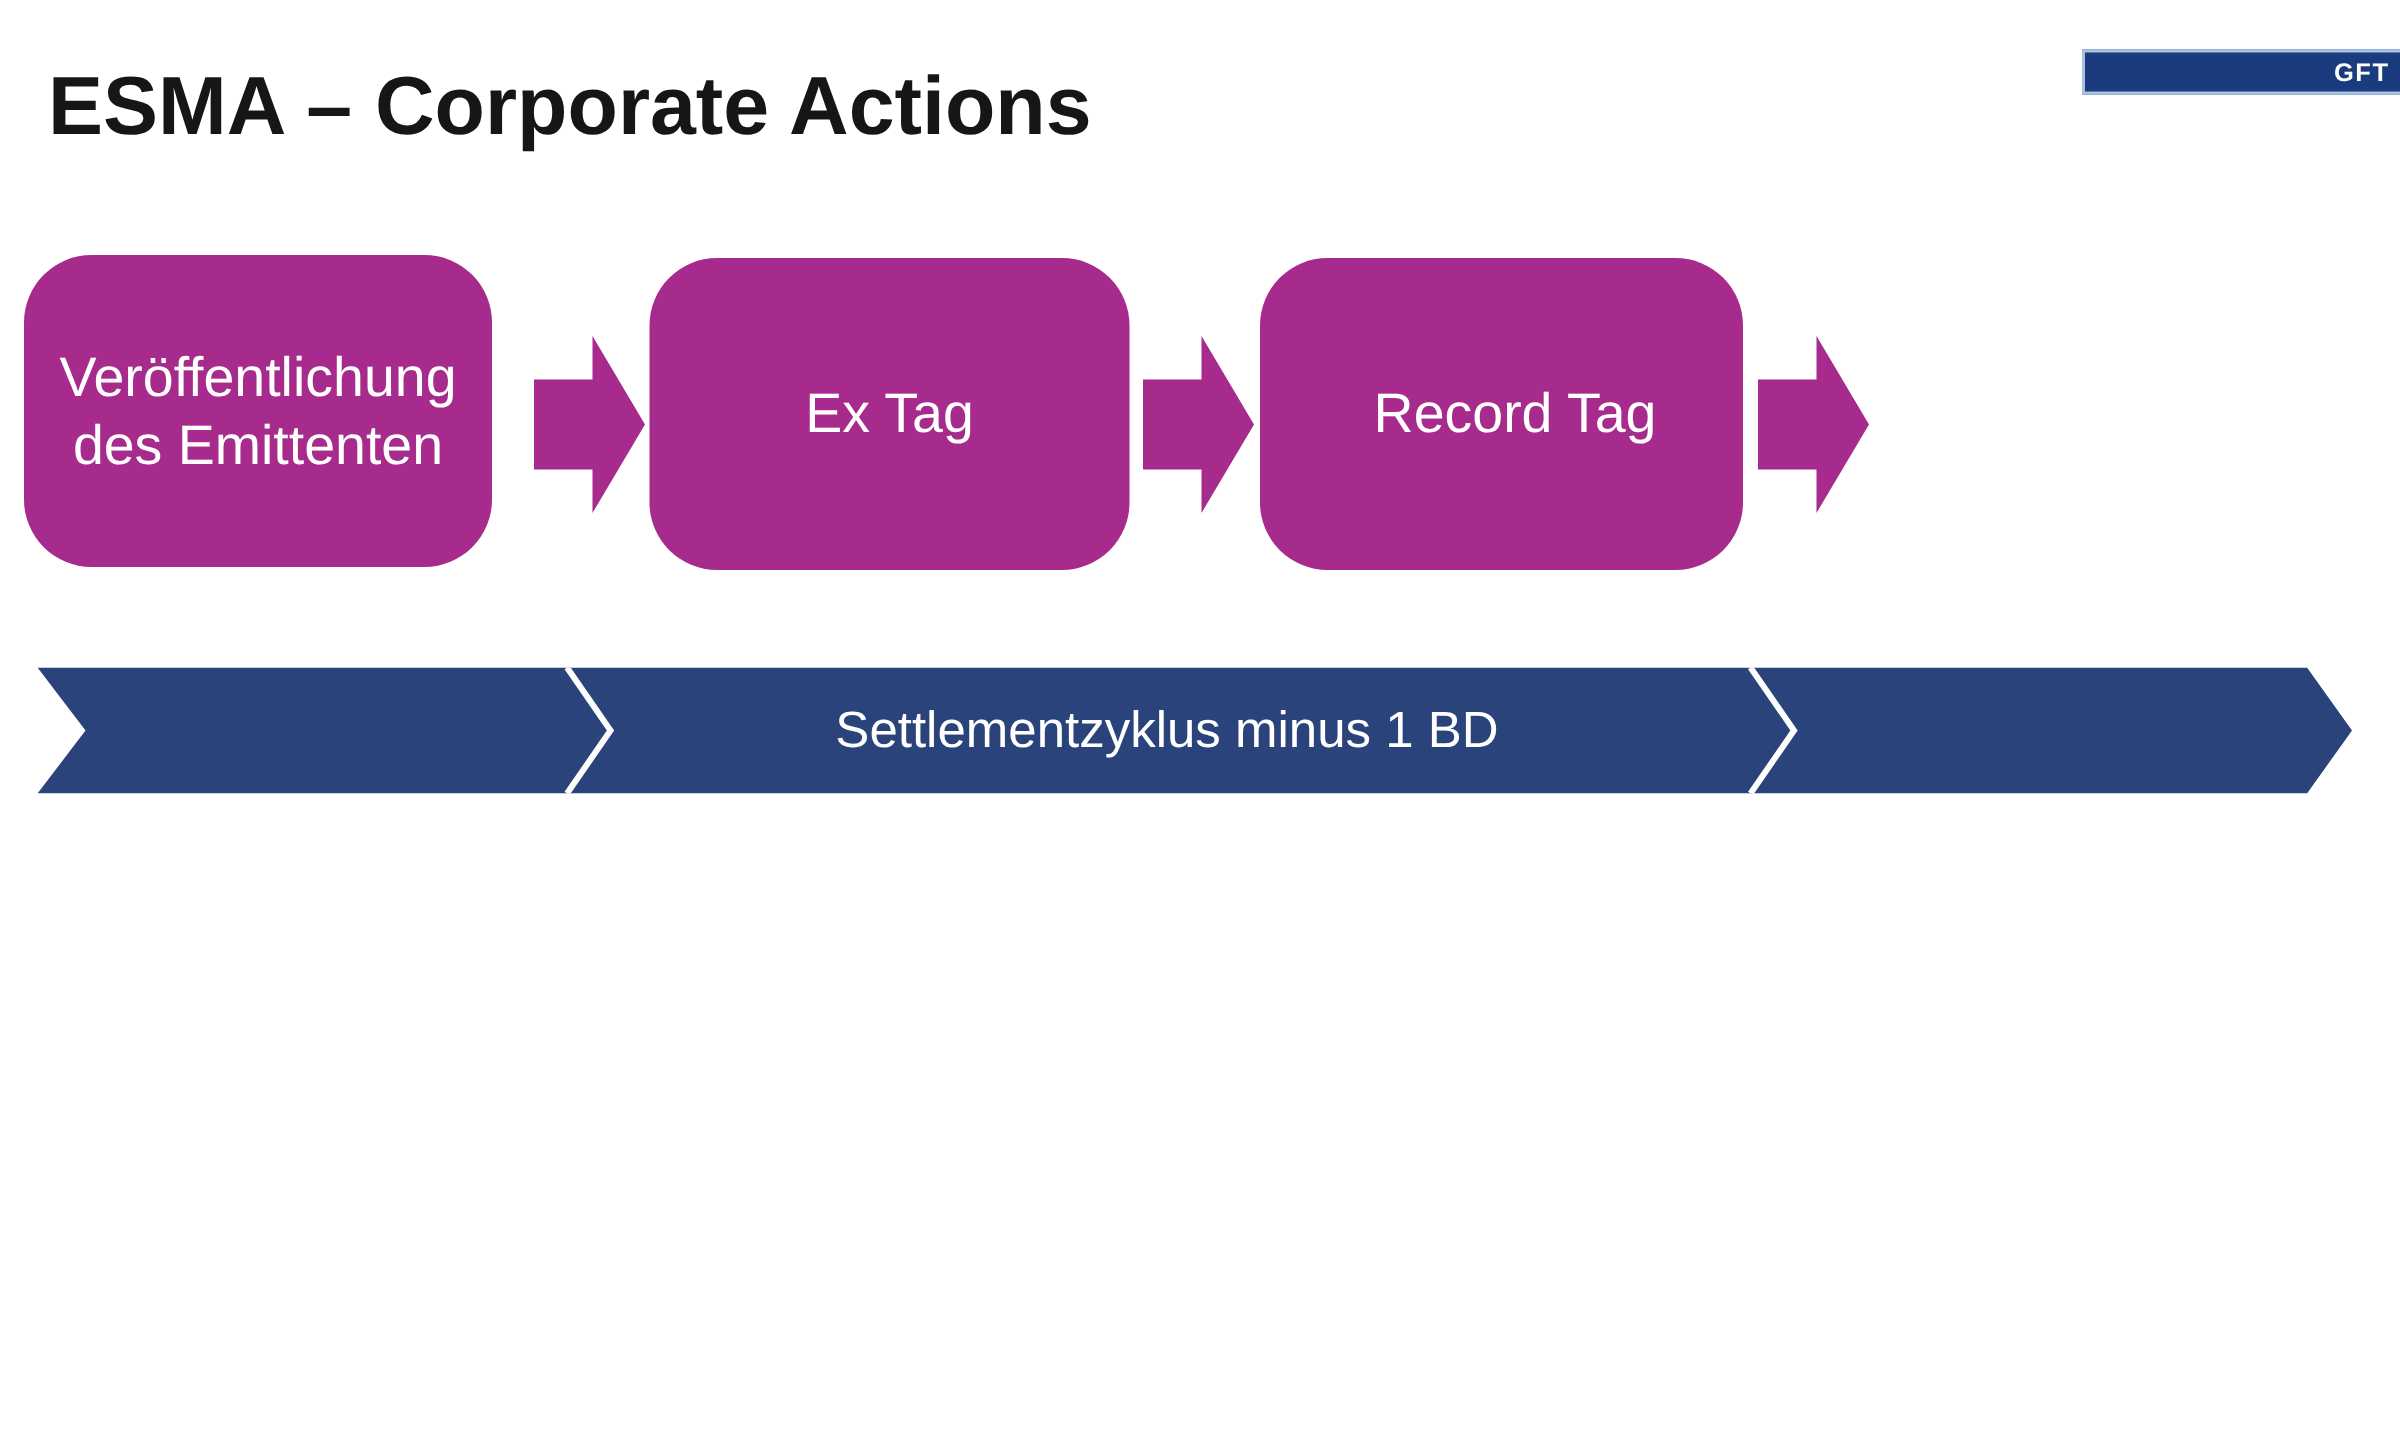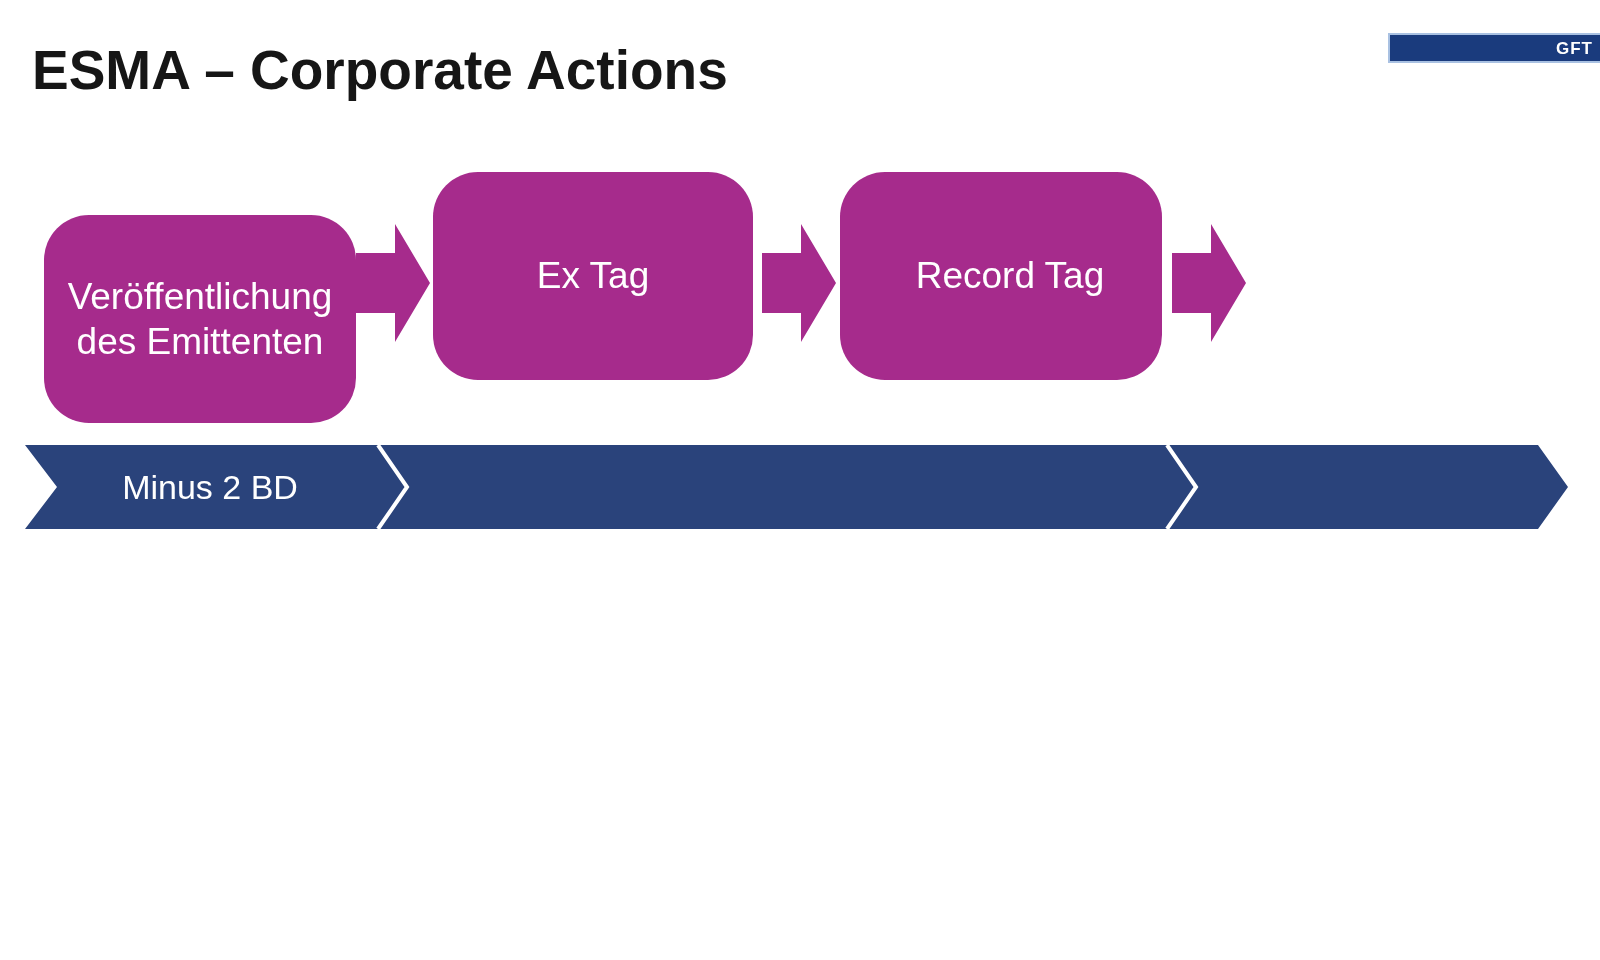--- a/index.html
+++ b/index.html
@@ -68,21 +68,21 @@
     color: #ffffff;
     display: flex;
     align-items: center;
     justify-content: center;
     text-align: center;
     font-size: 37px;
     line-height: 1.22;
     padding: 0 10px;
     box-sizing: border-box;
   }
-  .step1 { left: 44px;   top: 170px; width: 312px; height: 208px; margin-top: 45px; }
+  .step1 { left: 16px;   top: 170px; width: 312px; height: 208px; }
   .step2 { left: 433px;  top: 172px; width: 320px; height: 208px; text-align: center; }
   .step3 { left: 840px;  top: 172px; width: 322px; height: 208px; padding-left: 28px; }
   .step4 { left: 1248px; top: 165px; width: 320px; height: 212px; }
 
   
   .arrow {
     position: absolute;
     top: 224px;
     width: 74px;
     height: 118px;
@@ -145,15 +145,15 @@
   <svg class="arrow arrow3" viewBox="0 0 74 118" aria-hidden="true">
     <polygon points="0,29 39,29 39,0 74,59 39,118 39,89 0,89" fill="#a62b8c"></polygon>
   </svg>
 
   <svg class="band-svg" viewBox="0 0 1600 84" aria-hidden="true">
     <path d="M25,0 L1538,0 L1568,42 L1538,84 L25,84 L57,42 Z" fill="#2a437b"></path>
     <path d="M378,0 L407,42 L378,84" fill="none" stroke="#ffffff" stroke-width="4"></path>
     <path d="M1167,0 L1196,42 L1167,84" fill="none" stroke="#ffffff" stroke-width="4"></path>
   </svg>
 
-  <div class="band-label bl1">Minus 2 BD</div>
+  <div class="band-label bl2">Settlementzyklus minus 1 BD</div>
 
 </div>
 
 </body></html>

